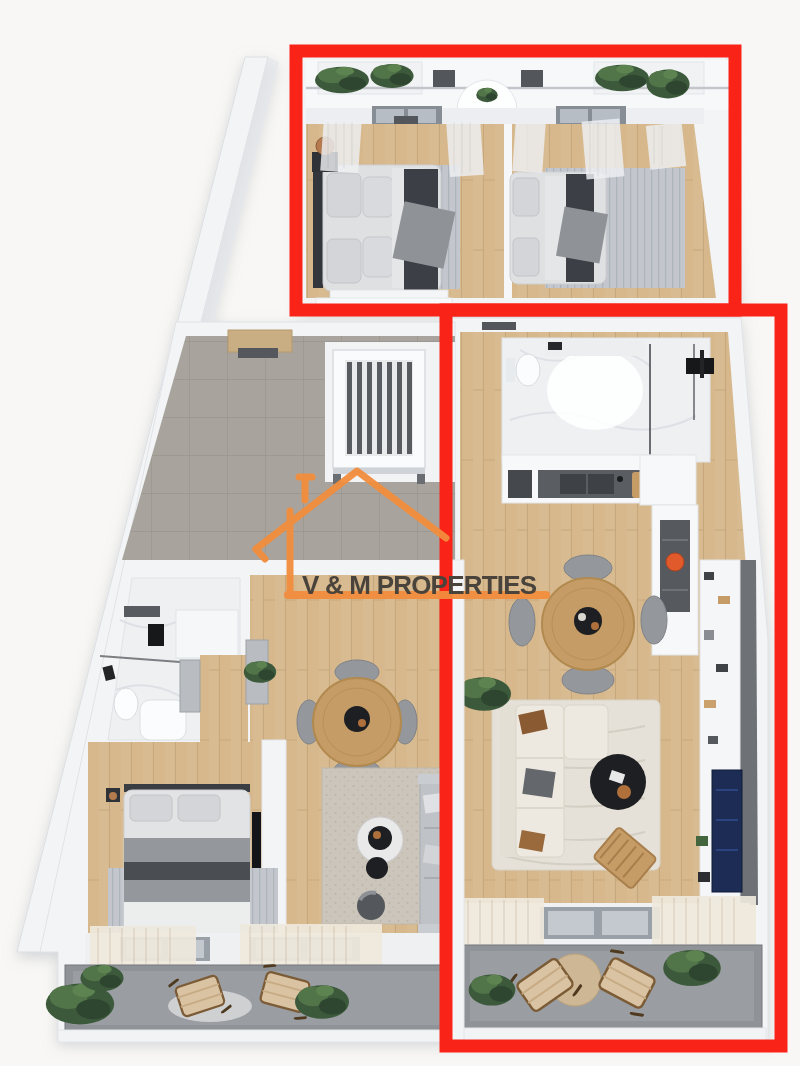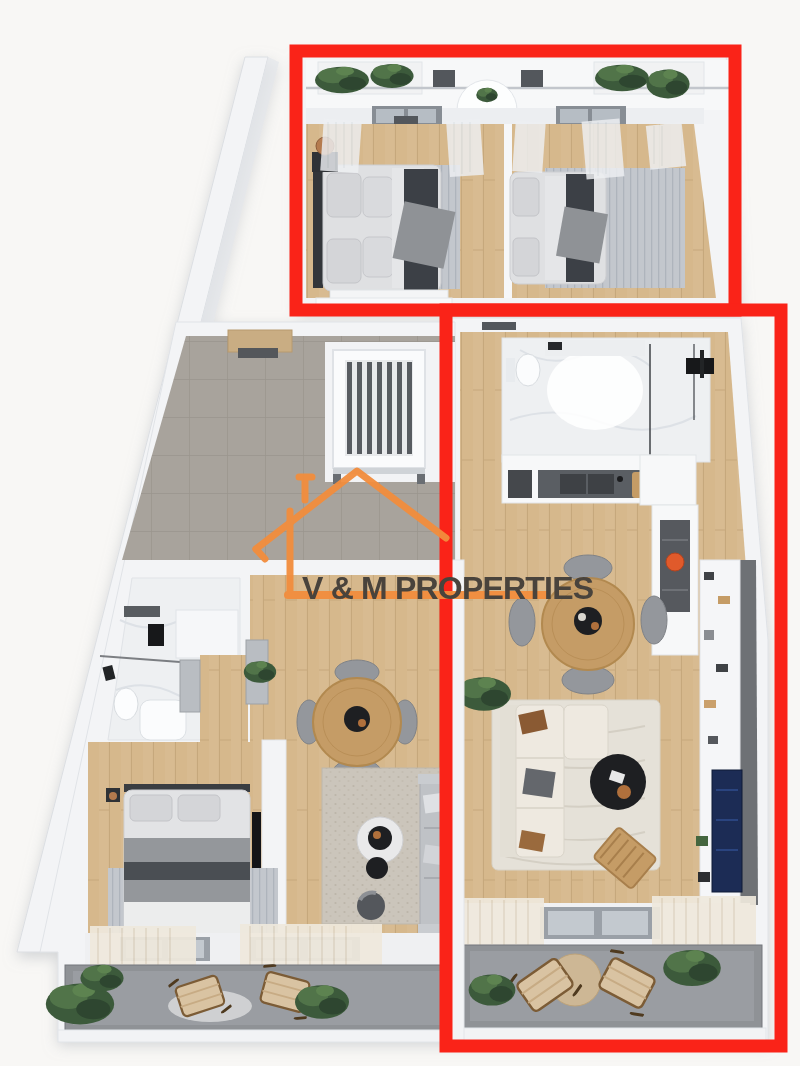--- a/index.html
+++ b/index.html
@@ -2,21 +2,21 @@
 <html style="--p-background: #f8f7f5; --p-wall: #f3f4f6; --p-wall_edge: #dcdfe3; --p-wood_floor: #d8bb91; --p-tile_floor: #a8a39c; --p-marble: #eef0f2; --p-balcony_floor: #8f9296; --p-rug_gray: #c3c7cd; --p-rug_cream: #e5e1d8; --p-bed_linen: #e0e1e3; --p-throw_dark: #3c4046; --p-sofa_cream: #eee9e0; --p-table_wood: #c59c66; --p-table_black: #1e1f22; --p-chair_gray: #94979c; --p-curtain_cream: #efe9dd; --p-plant_green: #3c5a3b; --p-tv_screen_blue: #1c2c55; --p-pot_orange: #e05a2b; --highlight: #fa2318; --accent: #f28d3d; --wm-text-color: #49433c;"><head>
 <meta charset="utf-8">
 <style>
   html,body{margin:0;padding:0;}
   body{background:#e9e8e6;font-family:"Liberation Sans",sans-serif;}
   .stage{position:relative;width:800px;height:1066px;overflow:hidden;background:var(--p-background,#f8f7f5);}
   .stage svg{position:absolute;left:0;top:0;}
   .watermark{position:absolute;left:0;top:0;width:800px;height:1066px;pointer-events:none;}
   .wm-text{
     position:absolute;left:302px;top:570px;
-    font-size:32px;font-weight:bold;letter-spacing:-0.8px;white-space:nowrap;
+    font-size:26px;font-weight:bold;letter-spacing:-0.8px;white-space:nowrap;
     color:var(--wm-text-color,#49433c);
   }
 </style>
 </head>
 <body>
 
 <div class="stage">
 <svg width="800" height="1066" viewBox="0 0 800 1066">
   <defs>
     <pattern id="woodV" width="22" height="140" patternUnits="userSpaceOnUse">

